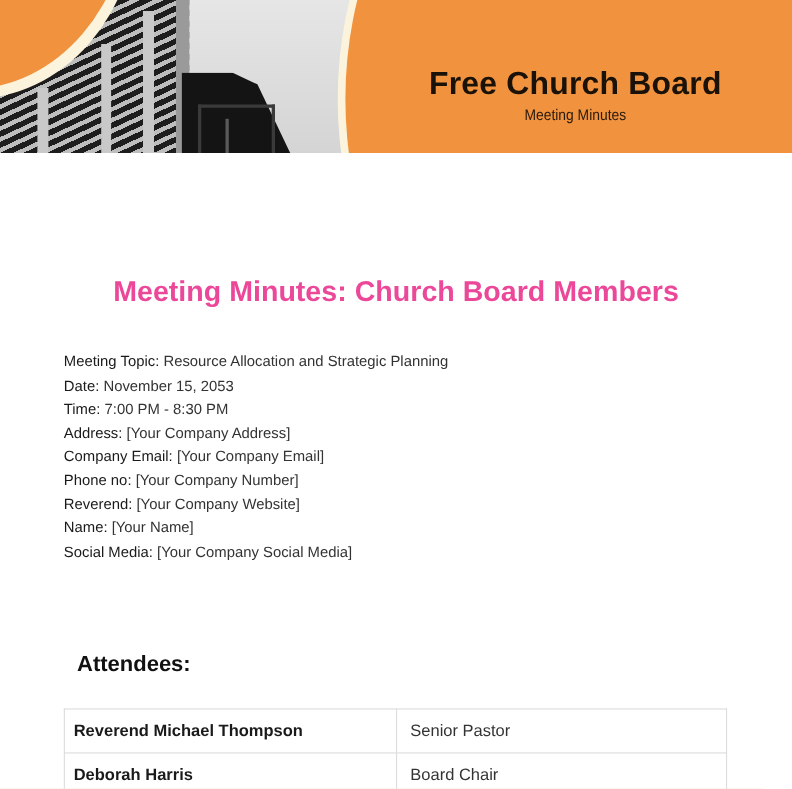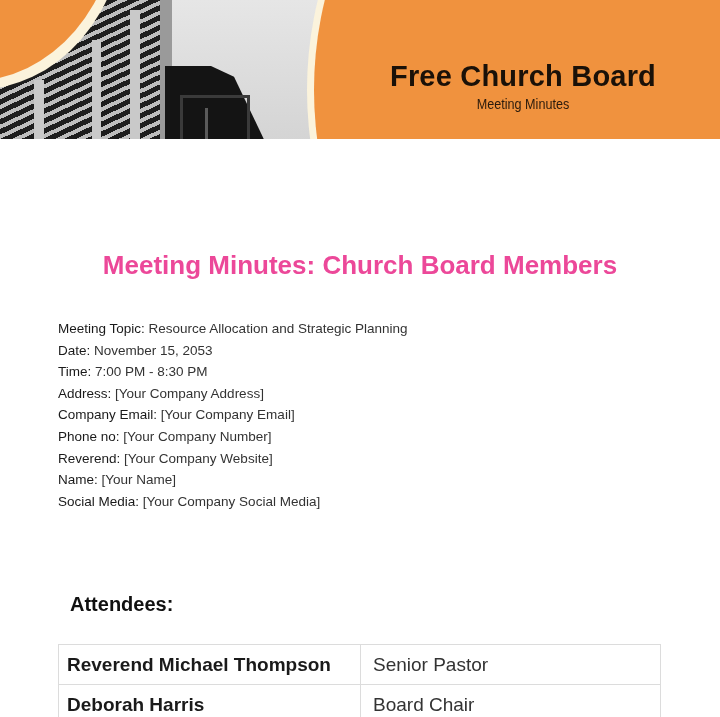--- a/index.html
+++ b/index.html
@@ -43,21 +43,21 @@
                font-weight: bold; font-size: 26px; color: #ec4899; line-height: 36px; }
 
   .meta { position: absolute; left: 58px; top: 318px; }
   .meta-row { font-size: 13.5px; line-height: 21.6px; color: #333; white-space: nowrap; }
   .meta-row .lbl { font-weight: normal; color: #1a1a1a; }
 
   .section-title { position: absolute; left: 58px; top: 590px; font-size: 20px; font-weight: bold;
                    color: #111; line-height: 28px; margin-left: 12px; }
 
   .att-table { position: absolute; left: 58px; top: 644px; width: 603px; border-collapse: collapse; }
-  .att-table td { border: 1px solid #dcdcdc; height: 40px; padding: 0 8px; font-size: 19px;
+  .att-table td { border: 1px solid #dcdcdc; height: 40px; padding: 0 8px; font-size: 15px;
                   vertical-align: middle; }
   .att-table td.name { width: 302px; font-weight: bold; color: #1a1a1a; }
   .att-table td.role { color: #333; padding-left: 12px; }
 </style>
 </head>
 <body>
 
 <div class="header">
   <div class="photo">
     <div class="tower"></div>

